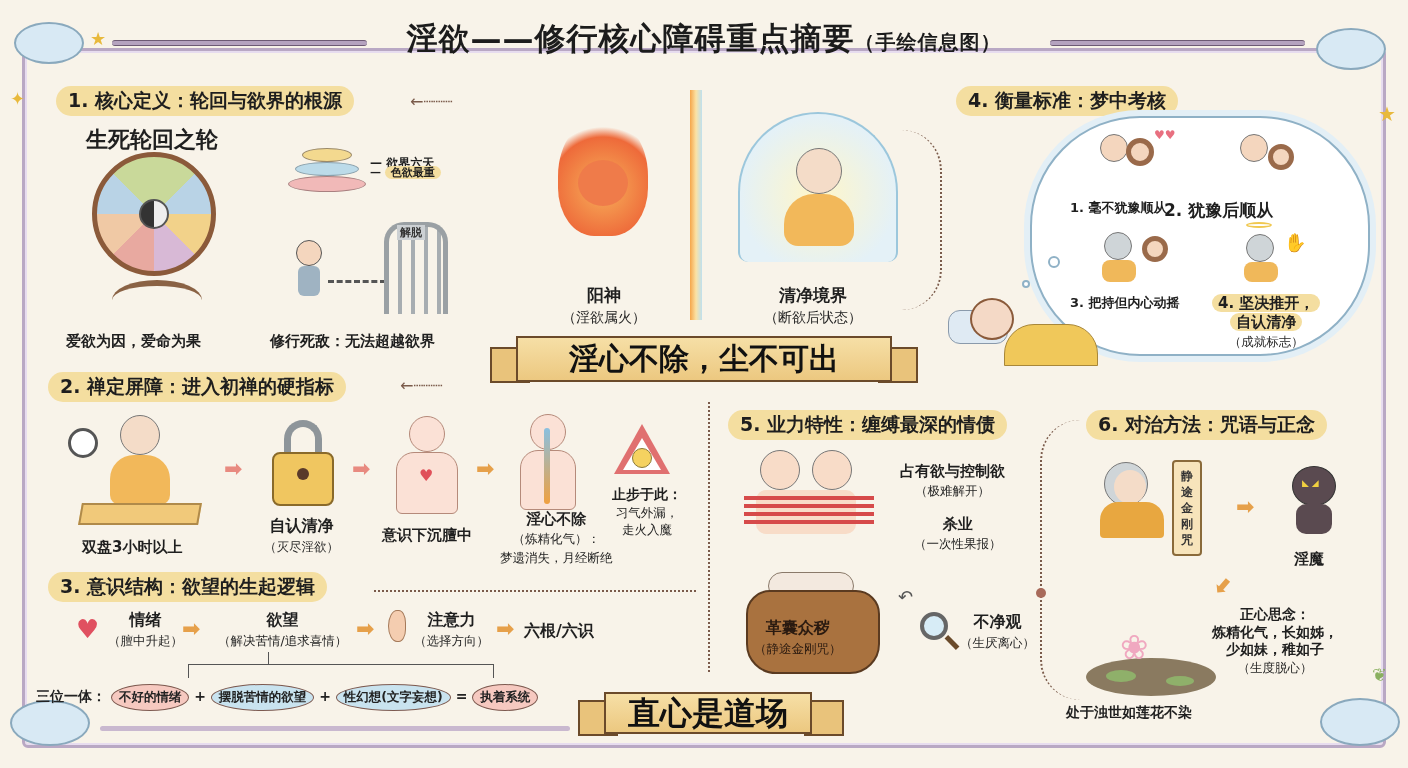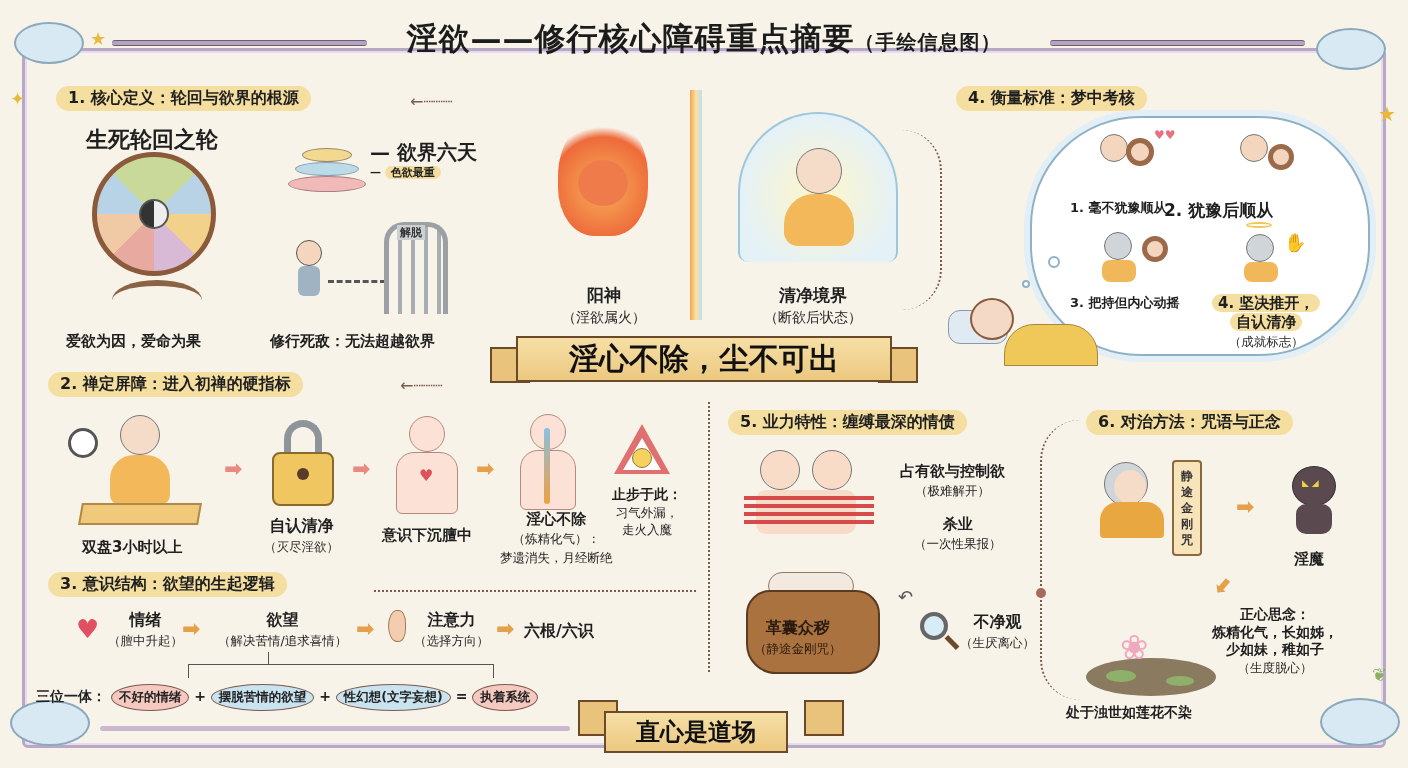--- a/index.html
+++ b/index.html
@@ -5,21 +5,21 @@
 *{box-sizing:border-box;margin:0;padding:0}
 html,body{width:1408px;height:768px;overflow:hidden}
 body{background:#f8f3e9;font-family:"DejaVu Sans","Liberation Sans",sans-serif;color:#222;position:relative}
 .abs{position:absolute}
 .frame{position:absolute;left:22px;top:48px;width:1364px;height:700px;border:3px solid #b9a8c4;border-radius:6px;box-shadow:inset 0 0 0 2px #e7dcef}
 .titlebar{position:absolute;top:18px;left:0;width:1408px;text-align:center}
 .title{font-size:31px;font-weight:bold;letter-spacing:1px;color:#1c1c1c;white-space:nowrap}
 .title small{font-size:20px;font-weight:bold}
 .tline{position:absolute;top:40px;height:6px;background:#b5a3bf;border-radius:3px;border-top:1px solid #6d5a74;border-bottom:1px solid #6d5a74}
 .cloud{position:absolute;background:#d8e9f4;border:2px solid #8aa9bd;border-radius:50%}
-.sec-h{position:absolute;background:#f4dea0;border-radius:16px;padding:2px 12px;font-size:16px;font-weight:bold;color:#1e1e1e;white-space:nowrap}
+.sec-h{position:absolute;background:#f4dea0;border-radius:16px;padding:2px 12px;font-size:19px;font-weight:bold;color:#1e1e1e;white-space:nowrap}
 .lbl{position:absolute;font-size:15px;font-weight:bold;text-align:center;white-space:nowrap;color:#1f1f1f;line-height:1.25}
 .sub{font-size:12.5px;font-weight:normal}
 .banner{position:absolute;background:linear-gradient(#f6dfa6,#ecc880);border:2px solid #6b4a2a;font-weight:bold;color:#111;text-align:center}
 .tail{position:absolute;width:40px;height:36px;background:#e9c37b;border:2px solid #6b4a2a}
 .dash-v{position:absolute;border-left:2px dotted #7a5a4a}
 .dash-h{position:absolute;border-top:2px dotted #7a5a4a}
 .arrow{position:absolute;font-size:22px;color:#e6a04a;font-weight:bold}
 .oval{display:inline-block;border-radius:50%;padding:4px 7px;border:1.5px solid #7d5a50;font-size:12.5px;font-weight:bold}
 .pink{background:#f6c9c0}
 .blue{background:#c9e3ef}
@@ -52,21 +52,21 @@
   <div class="circle" style="left:42px;top:42px;width:30px;height:30px;background:linear-gradient(90deg,#333 50%,#eee 50%);border:2px solid #555"></div>
 </div>
 <div class="abs" style="left:112px;top:280px;width:90px;height:40px;border-top:6px solid #8a6244;border-radius:50% 50% 0 0"></div>
 <div class="lbl" style="left:66px;top:332px">爱欲为因，爱命为果</div>
 
 <div class="fig" style="left:288px;top:148px;width:78px;height:52px">
   <div style="height:14px;margin:0 14px;background:#f3d98f;border:1.5px solid #9b8a6a;border-radius:50%"></div>
   <div style="height:14px;margin:0 7px;background:#bcdbe9;border:1.5px solid #8aa0ab;border-radius:50%"></div>
   <div style="height:16px;background:#f1b9b8;border:1.5px solid #a98080;border-radius:50%"></div>
 </div>
-<div class="lbl" style="left:370px;top:140px;font-size:20px">— <span>欲界六天</span></div>
+<div class="lbl" style="left:370px;top:156px;font-size:12px">— <span>欲界六天</span></div>
 <div class="lbl" style="left:370px;top:166px;font-size:11px">— <span class="hl">色欲最重</span></div>
 
 <div class="fig" style="left:290px;top:240px;width:40px;height:60px">
   <div class="circle" style="left:6px;top:0;width:26px;height:26px;background:#f4d6be;border:1.5px solid #555"></div>
   <div style="position:absolute;left:8px;top:26px;width:22px;height:30px;background:#9fb3c2;border-radius:6px"></div>
 </div>
 <div class="abs" style="left:328px;top:280px;width:58px;border-top:3px dashed #555"></div>
 <div class="fig" style="left:384px;top:222px;width:64px;height:92px;border:5px solid #9aa0a4;border-bottom:none;border-radius:20px 20px 0 0;background:repeating-linear-gradient(90deg,transparent 0 9px,#a7adb1 9px 13px)">
   <div class="abs" style="left:8px;top:-2px;font-size:11px;font-weight:bold;color:#333;background:#ccd0d3;padding:0 3px">解脱</div>
 </div>
@@ -147,21 +147,21 @@
   <span class="oval blue">摆脱苦情的欲望</span>
   <span>+</span>
   <span class="oval blue">性幻想(文字妄想)</span>
   <span>=</span>
   <span class="oval pink">执着系统</span>
 </div>
 <div class="abs" style="left:100px;top:726px;width:470px;height:5px;background:#c9b8cf;border-radius:3px"></div>
 
 <div class="tail" style="left:578px;top:700px"></div>
 <div class="tail" style="left:804px;top:700px"></div>
-<div class="banner" style="left:604px;top:711px;width:184px;height:42px;font-size:24px;line-height:38px">直心是道场</div>
+<div class="banner" style="left:604px;top:692px;width:208px;height:42px;font-size:32px;line-height:38px">直心是道场</div>
 
 <div class="sec-h" style="left:956px;top:86px">4. 衡量标准：梦中考核</div>
 <div class="abs" style="left:1030px;top:116px;width:340px;height:240px;background:#fff;border:2.5px solid #8fb1c6;border-radius:110px;box-shadow:0 0 0 6px #e3eff6"></div>
 <div class="circle" style="left:1048px;top:256px;width:12px;height:12px;background:#fff;border:2px solid #8fb1c6"></div>
 <div class="circle" style="left:1022px;top:280px;width:8px;height:8px;background:#fff;border:2px solid #8fb1c6"></div>
 <div class="fig" style="left:948px;top:290px;width:150px;height:76px">
   <div style="position:absolute;left:0;top:20px;width:60px;height:34px;background:#dfeaf3;border:1.5px solid #8a9aab;border-radius:12px"></div>
   <div class="circle" style="left:22px;top:8px;width:44px;height:42px;background:#f4d9c6;border:2px solid #8a5a3a"></div>
   <div style="position:absolute;left:56px;top:34px;width:94px;height:42px;background:#f0c85a;border-radius:30px 30px 0 0;border:1.5px solid #a8873a"></div>
 </div>

